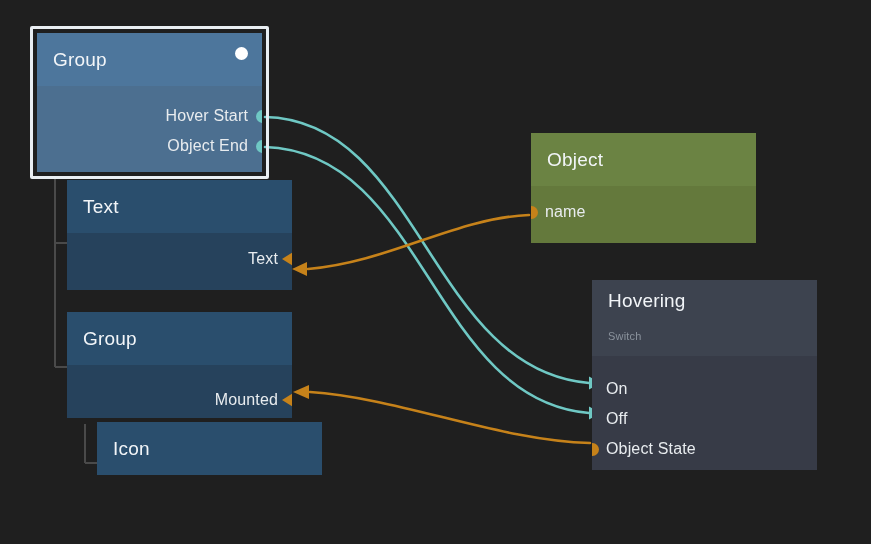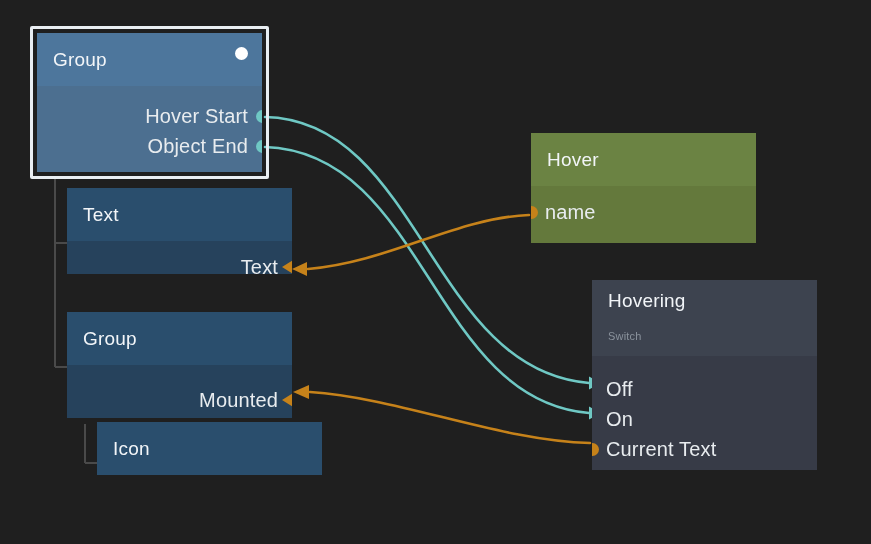--- a/index.html
+++ b/index.html
@@ -79,21 +79,21 @@
   .port-row.out {
     justify-content: flex-end;
     padding-right: 14px;
   }
   .port-row.in {
     justify-content: flex-start;
     padding-left: 14px;
     align-items: center;
   }
   .port-label {
-    font-size: 20px;
+    font-size: 16px;
     color: #e8ecef;
     line-height: 18px;
     white-space: nowrap;
     letter-spacing: .15px;
   }
 
   
   .socket {
     position: absolute;
     top: 50%;
@@ -174,21 +174,21 @@
         </div>
         <div class="port-row out">
           <span class="port-label">Object End</span>
           <span class="socket dot right" style="background:#6fc8c4;"></span>
         </div>
       </div>
       <div class="status-dot"></div>
     </div>
   </div>
 
-  <div class="node" style="left:67px; top:188px; width:225px; height:86px;">
+  <div class="node" style="left:67px; top:180px; width:225px; height:110px;">
     <div class="node-inner">
       <div class="node-header" style="height:53px; background:#2a4e6d;">
         <div class="node-title">Text</div>
       </div>
       <div class="node-body" style="height:57px; background:#26425c; padding-top:11px;">
         <div class="port-row out">
           <span class="port-label">Text</span>
           <span class="socket arrow right-in" style="color:#c6821a;"></span>
         </div>
       </div>
@@ -213,47 +213,47 @@
     <div class="node-inner">
       <div class="node-header" style="height:53px; background:#2a4e6d;">
         <div class="node-title">Icon</div>
       </div>
     </div>
   </div>
 
   <div class="node" style="left:531px; top:133px; width:225px; height:110px;">
     <div class="node-inner">
       <div class="node-header" style="height:53px; background:#6b8343;">
-        <div class="node-title">Hover</div>
+        <div class="node-title">Object</div>
       </div>
       <div class="node-body" style="height:57px; background:#64793c; padding-top:11px;">
         <div class="port-row in">
           <span class="socket dot left" style="background:#c6821a;"></span>
           <span class="port-label">name</span>
         </div>
       </div>
     </div>
   </div>
 
   <div class="node" style="left:592px; top:280px; width:225px; height:190px;">
     <div class="node-inner">
       <div class="node-header" style="height:76px; background:#3d434f;gap:16px;">
         <div class="node-title">Hovering</div>
         <div class="node-subtitle">Switch</div>
       </div>
       <div class="node-body" style="height:114px; background:#373b47; padding-top:18px;">
         <div class="port-row in">
 
+          <span class="port-label">On</span>
+        </div>
+        <div class="port-row in">
+
           <span class="port-label">Off</span>
         </div>
         <div class="port-row in">
-
-          <span class="port-label">On</span>
-        </div>
-        <div class="port-row in">
           <span class="socket dot left" style="background:#c6821a;"></span>
-          <span class="port-label">Current Text</span>
+          <span class="port-label">Object State</span>
         </div>
       </div>
     </div>
   </div>
 
 </div>
 
 </body></html>

